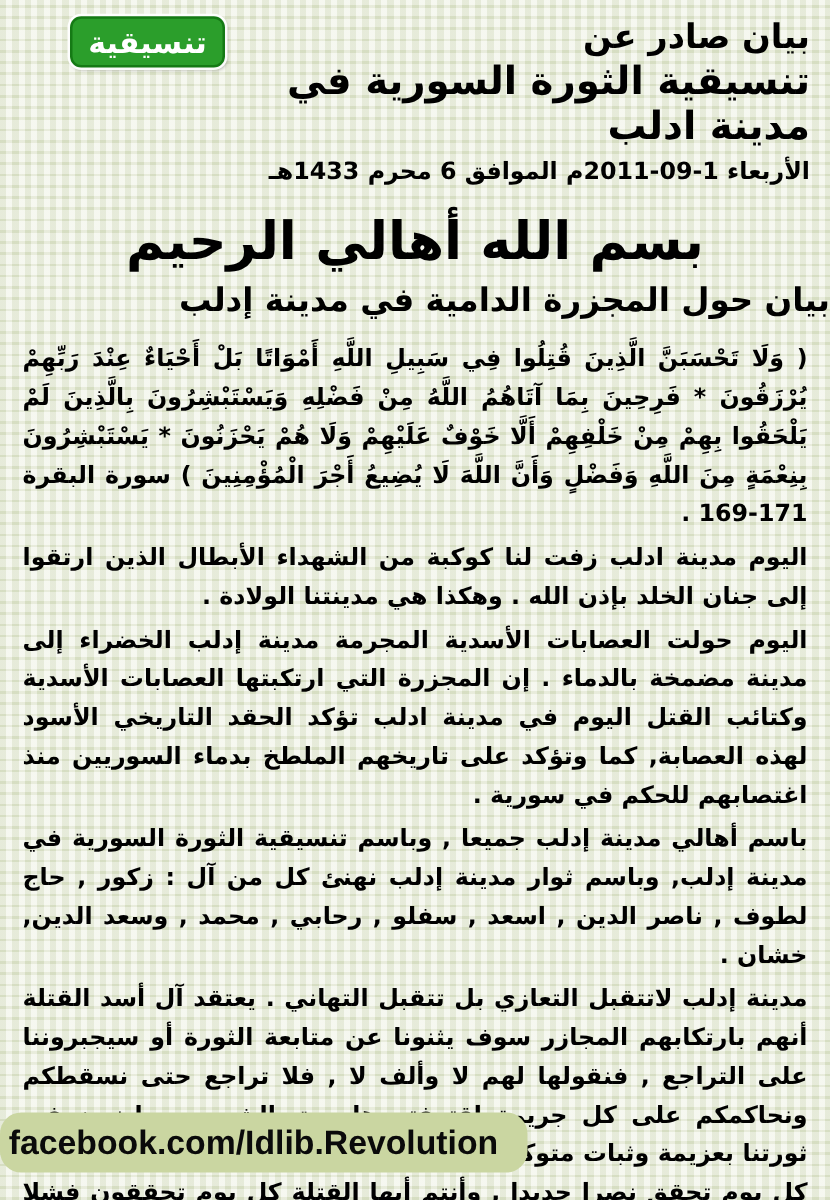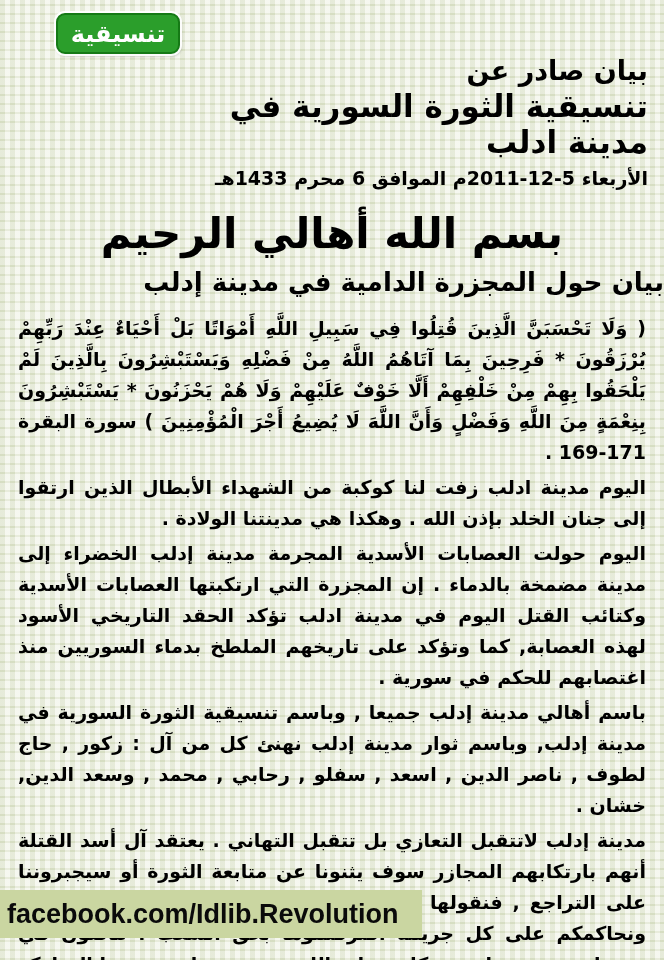--- a/index.html
+++ b/index.html
@@ -24,41 +24,41 @@
     font-weight:bold; font-size:24px; line-height:1; direction:rtl;
   }
   .logo-box.green { background:#2b9e2b; color:#fff; border:2px solid #157a15;
     box-shadow:0 0 0 2px rgba(255,255,255,.95), 1px 2px 3px rgba(0,0,0,.3); }
   .logo-box.white { background:#ffffff; color:#cc1414; border:2px solid #1a1a1a;
     box-shadow:1px 2px 3px rgba(0,0,0,.3); }
   .logo-box.black { background:#0b0b0b; color:#fff; border:2px solid #000;
     box-shadow:0 0 0 2px rgba(255,255,255,.95), 1px 2px 3px rgba(0,0,0,.3); }
 
   
-  .header { direction:rtl; text-align:right; padding:14px 16px 0 190px;margin-top:41px; }
+  .header { direction:rtl; text-align:right; padding:14px 16px 0 190px; }
   .header-line1 { font-size:27px; font-weight:bold; }
   .header-title { font-size:31px; font-weight:bold; margin-top:2px; }
   .header-date  { font-size:19px; font-weight:bold; margin-top:7px; }
 
   
   .basmala  { margin-top:20px; text-align:center; direction:rtl; font-size:42px; font-weight:bold; }
   .subtitle { margin-top:9px;  text-align:right; direction:rtl; font-size:26px; font-weight:bold; }
 
   
   .doc-body {
     direction:rtl; padding:12px 14px 0 14px;
     font-weight:bold; font-size:19px; line-height:31px;
     text-align:justify; text-justify:inter-word;
   }
   .doc-body p { margin:4px; }
 
   
   .footer-band {
     position:absolute; left:0; top:890px; width:422px; height:48px;
-    background:#cad6a1; display:flex; align-items:center; z-index:2;
+    background:#cad6a1; display:flex; align-items:center; z-index:2;border-radius:17px;
   }
   .footer-url {
     font-family:"Liberation Sans", sans-serif;
     font-weight:bold; font-size:27px; padding-left:7px; color:#0a0a0a;
     white-space:nowrap;
   }
 </style>
 </head>
 <body>
 
@@ -66,21 +66,21 @@
 
   <div class="logo">
     <div class="logo-box green">
       <span>تنسيقية</span>
     </div>
   </div>
 
   <div class="header">
     <div class="header-line1">بيان صادر عن</div>
     <div class="header-title">تنسيقية الثورة السورية في مدينة ادلب</div>
-    <div class="header-date">الأربعاء 5-12-2011م الموافق 6 محرم 1433هـ</div>
+    <div class="header-date">الأربعاء 1-09-2011م الموافق 6 محرم 1433هـ</div>
   </div>
 
   <div class="basmala">بسم الله أهالي الرحيم</div>
   <div class="subtitle">بيان حول المجزرة الدامية في مدينة إدلب</div>
 
   <div class="doc-body">
     <p>( وَلَا تَحْسَبَنَّ الَّذِينَ قُتِلُوا فِي سَبِيلِ اللَّهِ أَمْوَاتًا بَلْ أَحْيَاءٌ عِنْدَ رَبِّهِمْ يُرْزَقُونَ * فَرِحِينَ بِمَا آتَاهُمُ اللَّهُ مِنْ فَضْلِهِ وَيَسْتَبْشِرُونَ بِالَّذِينَ لَمْ يَلْحَقُوا بِهِمْ مِنْ خَلْفِهِمْ أَلَّا خَوْفٌ عَلَيْهِمْ وَلَا هُمْ يَحْزَنُونَ * يَسْتَبْشِرُونَ بِنِعْمَةٍ مِنَ اللَّهِ وَفَضْلٍ وَأَنَّ اللَّهَ لَا يُضِيعُ أَجْرَ الْمُؤْمِنِينَ ) سورة البقرة 171-169 .</p>
     <p>اليوم مدينة ادلب زفت لنا كوكبة من الشهداء الأبطال الذين ارتقوا إلى جنان الخلد بإذن الله . وهكذا هي مدينتنا الولادة .</p>
     <p>اليوم حولت العصابات الأسدية المجرمة مدينة إدلب الخضراء إلى مدينة مضمخة بالدماء . إن المجزرة التي ارتكبتها العصابات الأسدية وكتائب القتل اليوم في مدينة ادلب تؤكد الحقد التاريخي الأسود لهذه العصابة, كما وتؤكد على تاريخهم الملطخ بدماء السوريين منذ اغتصابهم للحكم في سورية .</p>
     <p>باسم أهالي مدينة إدلب جميعا , وباسم تنسيقية الثورة السورية في مدينة إدلب, وباسم ثوار مدينة إدلب نهنئ كل من آل : زكور , حاج لطوف , ناصر الدين , اسعد , سفلو , رحابي , محمد , وسعد الدين, خشان .</p>

